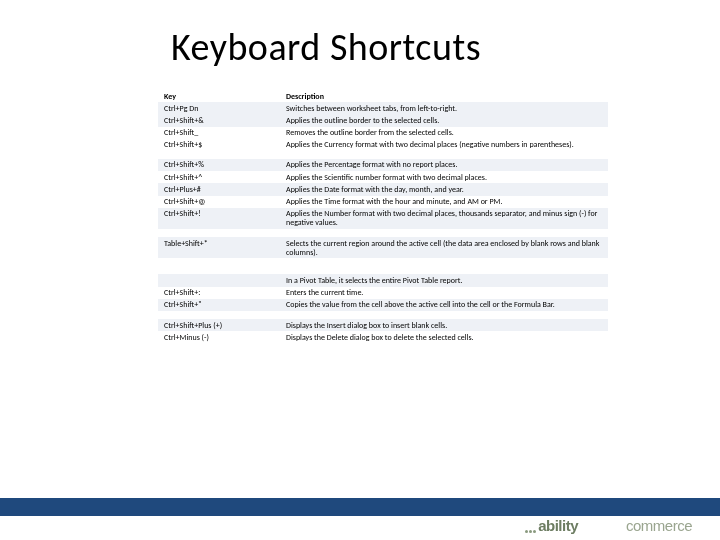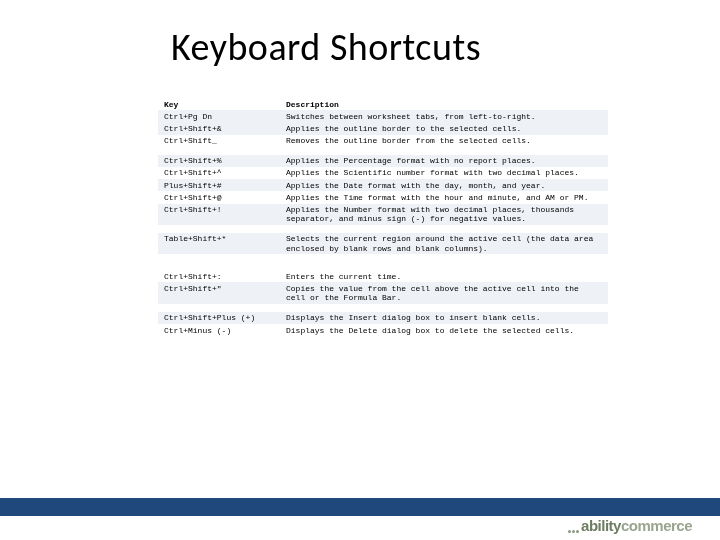--- a/index.html
+++ b/index.html
@@ -25,24 +25,23 @@
     color: #000;
     position: absolute;
     top: 24px;
     left: 0;
     width: 100%;
     text-align: center;
     letter-spacing: 0.5px;
   }
   .table-wrap {
     position: absolute;
-    top: 98px;
+    top: 90px;
     left: 158px;
     width: 450px;
-    font-family: Liberation Mono, monospace;
   }
   table {
     width: 100%;
     border-collapse: collapse;
     font-size: 8px;
     line-height: 1.15;
     color: #000;
   }
   th {
     text-align: left;
@@ -85,22 +84,23 @@
     color: #7a8a6f;
     font-family: Arial, sans-serif;
     letter-spacing: -0.5px;
   }
   .footer-logo .bold {
     font-weight: 700;
     color: #6d7d62;
     text-align: right;
   }
   .footer-logo .light {
-    font-weight: 700;
+    font-weight: 400;
     color: #9aa58f;
+    margin-left: 48px;
   }
   .dots {
     display: inline-block;
     vertical-align: middle;
     margin-right: 2px;
   }
   .dots span {
     display: inline-block;
     width: 3px;
     height: 3px;
@@ -129,33 +129,37 @@
             <td class="desc">Switches between worksheet tabs, from left-to-right.</td>
           </tr>
           <tr class="odd">
             <td class="key">Ctrl+Shift+&amp;</td>
             <td class="desc">Applies the outline border to the selected cells.</td>
           </tr>
           <tr class="even">
             <td class="key">Ctrl+Shift_</td>
             <td class="desc">Removes the outline border from the selected cells.</td>
           </tr>
+          <tr class="even">
+            <td class="key">Ctrl+Shift+$</td>
+            <td class="desc">Applies the Currency format with two decimal places (negative numbers in parentheses).</td>
+          </tr>
           <tr class="spacer">
             <td colspan="2"></td>
           </tr>
           <tr class="odd">
             <td class="key">Ctrl+Shift+%</td>
             <td class="desc">Applies the Percentage format with no report places.</td>
           </tr>
           <tr class="even">
             <td class="key">Ctrl+Shift+^</td>
             <td class="desc">Applies the Scientific number format with two decimal places.</td>
           </tr>
           <tr class="odd">
-            <td class="key">Plus+Shift+#</td>
+            <td class="key">Ctrl+Plus+#</td>
             <td class="desc">Applies the Date format with the day, month, and year.</td>
           </tr>
           <tr class="even">
             <td class="key">Ctrl+Shift+@</td>
             <td class="desc">Applies the Time format with the hour and minute, and AM or PM.</td>
           </tr>
           <tr class="odd">
             <td class="key">Ctrl+Shift+!</td>
             <td class="desc">Applies the Number format with two decimal places, thousands separator, and minus sign (-) for negative values.</td>
           </tr>
@@ -164,20 +168,24 @@
           </tr>
           <tr class="odd">
             <td class="key">Table+Shift+*</td>
             <td class="desc">Selects the current region around the active cell (the data area enclosed by blank rows and blank columns).</td>
           </tr>
           <tr class="spacer">
             <td colspan="2"></td>
           </tr>
           <tr class="spacer">
             <td colspan="2"></td>
+          </tr>
+          <tr class="odd">
+            <td class="key"></td>
+            <td class="desc">In a Pivot Table, it selects the entire Pivot Table report.</td>
           </tr>
           <tr class="even">
             <td class="key">Ctrl+Shift+:</td>
             <td class="desc">Enters the current time.</td>
           </tr>
           <tr class="odd">
             <td class="key">Ctrl+Shift+"</td>
             <td class="desc">Copies the value from the cell above the active cell into the cell or the Formula Bar.</td>
           </tr>
           <tr class="spacer">

